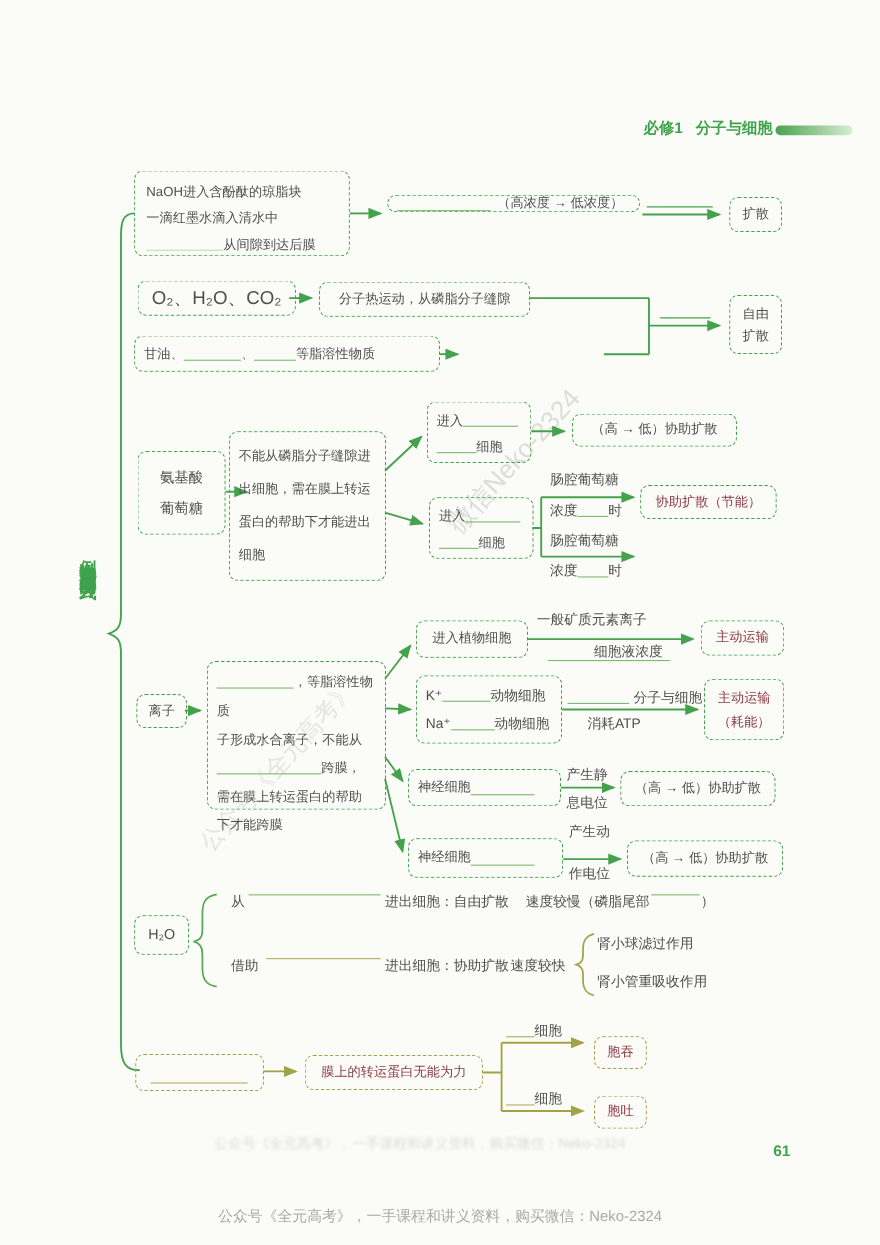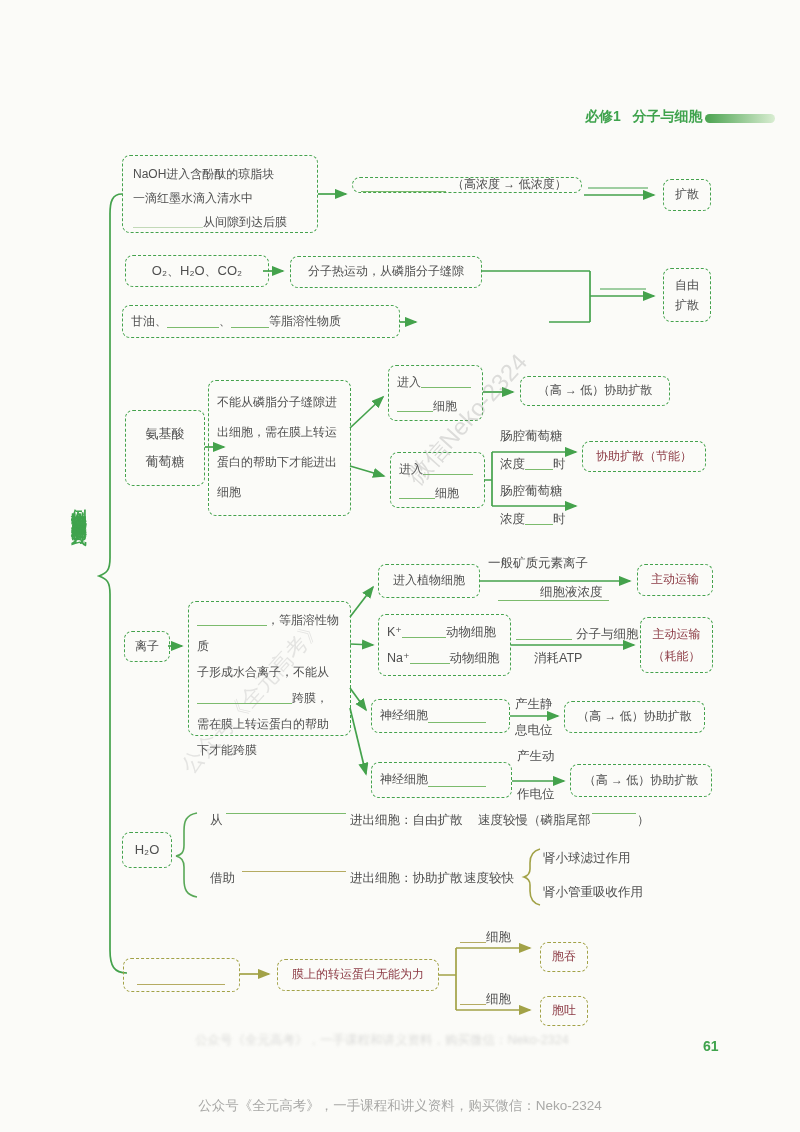--- a/index.html
+++ b/index.html
@@ -95,21 +95,21 @@
     <div>NaOH进入含酚酞的琼脂块</div>
     <div>一滴红墨水滴入清水中</div>
     <div><span class="bl blg" style="width:70px;"></span><span>从间隙到达后膜</span></div>
   </div>
   <div class="bx" style="left:352px;top:177px;width:230px;height:16px;display:flex;align-items:center;">
     <span class="bl" style="width:85px;margin-right:6px;"></span>
     <span>（高浓度 → 低浓度）</span>
   </div>
   <div class="bx ctr" style="left:663px;top:179px;width:48px;height:32px;">扩散</div>
 
-  <div class="bx ctr" style="left:125px;top:255px;width:144px;height:32px;font-size:13px;">O₂、H₂O、CO₂</div>
+  <div class="bx ctr" style="left:125px;top:255px;width:144px;height:32px;font-size:17px;">O₂、H₂O、CO₂</div>
   <div class="bx ctr" style="left:290px;top:256px;width:192px;height:32px;">分子热运动，从磷脂分子缝隙</div>
   <div class="bx" style="left:122px;top:305px;width:278px;height:33px;display:flex;align-items:center;">
     <span>甘油、</span>
     <span class="bl" style="width:52px;"></span>
     <span>、</span>
     <span class="bl" style="width:38px;"></span>
     <span>等脂溶性物质</span>
   </div>
   <div class="bx ctr" style="left:663px;top:268px;width:48px;height:54px;line-height:20px;">
     <div>
@@ -117,21 +117,21 @@
       <div>扩散</div>
     </div>
   </div>
 
   <div class="bx ctr" style="left:125px;top:410px;width:80px;height:76px;line-height:28px;font-size:13px;">
     <div>
       <div>氨基酸</div>
       <div>葡萄糖</div>
     </div>
   </div>
-  <div class="bx" style="left:208px;top:380px;width:143px;height:136px;line-height:30px;padding:6px 8px;">不能从磷脂分子缝隙进出细胞，需在膜上转运蛋白的帮助下才能进出细胞</div>
+  <div class="bx" style="left:208px;top:392px;width:143px;height:136px;line-height:30px;padding:6px 8px;">不能从磷脂分子缝隙进出细胞，需在膜上转运蛋白的帮助下才能进出细胞</div>
   <div class="bx" style="left:388px;top:365px;width:95px;height:56px;padding:4px 8px;line-height:24px;">
     <div><span>进入</span><span class="bl" style="width:50px;"></span></div>
     <div><span class="bl" style="width:36px;"></span><span>细胞</span></div>
   </div>
   <div class="bx ctr" style="left:520px;top:376px;width:150px;height:30px;">（高 → 低）协助扩散</div>
   <div class="bx" style="left:390px;top:452px;width:95px;height:56px;padding:4px 8px;line-height:24px;">
     <div><span>进入</span><span class="bl" style="width:50px;"></span></div>
     <div><span class="bl" style="width:36px;"></span><span>细胞</span></div>
   </div>
   <div class="lbl maroon" style="left:500px;top:428px;">肠腔葡萄糖</div>

